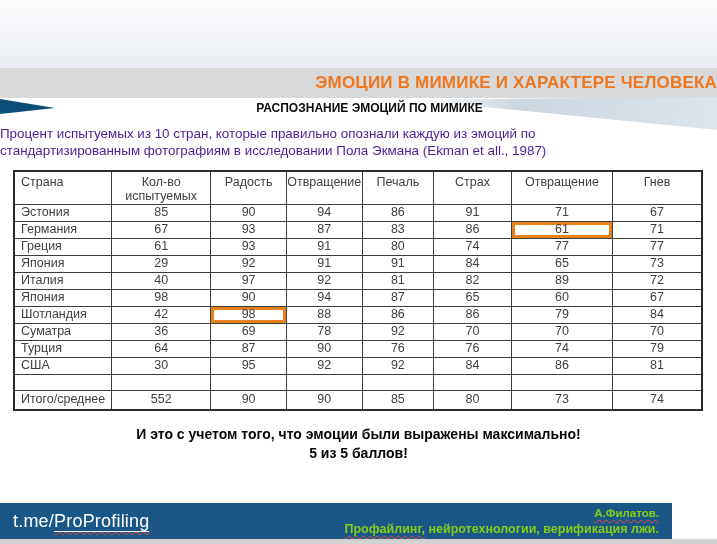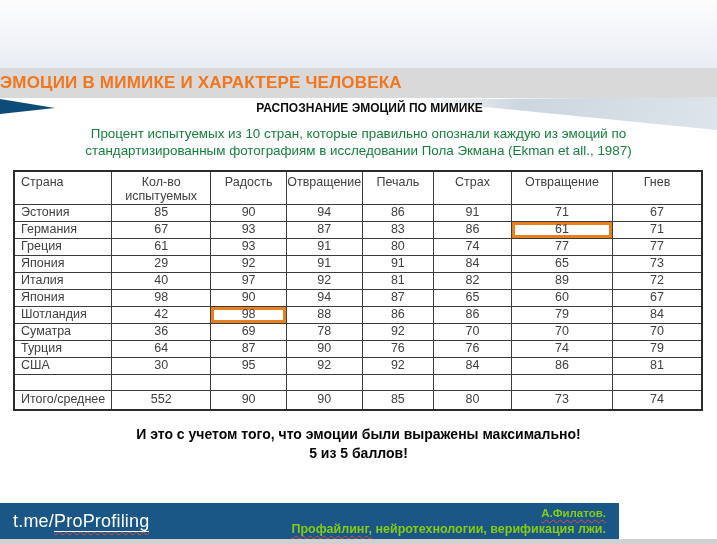--- a/index.html
+++ b/index.html
@@ -10,50 +10,50 @@
     --ink:#1c1c1c;
   }
   *{margin:0;padding:0;box-sizing:border-box;}
   html,body{background:#fff;}
   body{font-family:"Liberation Sans","DejaVu Sans",sans-serif;color:var(--ink);}
   .slide{position:relative;width:717px;height:544px;background:#fff;overflow:hidden;}
 
   .top-gradient{position:absolute;left:0;top:0;width:717px;height:68px;
     background:linear-gradient(180deg,#fdfdfe 0%,#f2f4f8 55%,#e9edf3 100%);}
   .banner{position:absolute;left:0;top:68px;width:717px;height:30px;background:var(--bar-gray);
-    display:flex;align-items:center;justify-content:flex-start;}
+    display:flex;align-items:center;justify-content:flex-end;}
   .banner-title{color:var(--accent);font-size:17px;font-weight:700;letter-spacing:.2px;}
 
   .wedge-left{position:absolute;left:0;top:99px;width:55px;height:15px;background:#0E4C78;
     clip-path:polygon(0 0,100% 60%,0 100%);}
   .swoosh-right{position:absolute;right:0;top:97px;width:305px;height:33px;
     background:linear-gradient(100deg,rgba(205,215,224,0) 0%,#ccd6df 35%,#dde4eb 100%);
     clip-path:polygon(0 8%,100% 0,100% 100%);}
 
   .main-title{position:absolute;left:11px;top:101px;width:717px;text-align:center;
     font-size:12px;font-weight:700;color:#0c0c0c;}
-  .subtitle{position:absolute;left:0;top:126px;width:717px;text-align:center;
-    font-size:13.4px;line-height:16.5px;color:#15803d;}
+  .subtitle{position:absolute;left:0;top:126px;width:717px;text-align:left;
+    font-size:13.4px;line-height:16.5px;color:#4c1d95;}
 
   table.grid{position:absolute;left:13px;top:170px;width:690px;border-collapse:collapse;
     table-layout:fixed;font-size:12.5px;color:#404040;}
   table.grid,table.grid th,table.grid td{border:1px solid #3c3c3c;}
   table.grid{border:2px solid #2b2b2b;}
   table.grid th{height:33px;font-weight:400;text-align:center;vertical-align:top;
     padding-top:3px;line-height:14px;}
   table.grid th.country,table.grid td.country{text-align:left;padding-left:6px;}
   table.grid td{height:17px;text-align:center;padding:0 3px;line-height:15px;}
   table.grid tr.spacer td{height:16px;}
   table.grid tr.total td{height:20px;}
   table.grid td.hl{box-shadow:inset 0 0 0 3px var(--hl);}
 
   .note{position:absolute;left:0;top:425px;width:717px;text-align:center;
     font-size:14px;font-weight:700;line-height:19px;color:#050505;}
 
-  .footer{position:absolute;left:0;top:503px;width:619px;height:36px;background:var(--blue);
+  .footer{position:absolute;left:0;top:503px;width:672px;height:36px;background:var(--blue);
     display:flex;align-items:center;justify-content:space-between;padding:0 13px;}
   .footer-left{color:#fff;font-size:18px;letter-spacing:.2px;}
   .footer-left .link{border-bottom:1px solid rgba(255,255,255,.95);
     text-decoration:underline wavy #E14B3B 1px;text-underline-offset:4px;
     text-decoration-skip-ink:none;cursor:pointer;}
   .footer-right{color:#84cc16;text-align:right;line-height:14px;}
   .footer-right .line1{font-size:11.5px;font-weight:700;
     text-decoration:underline wavy #E14B3B 1px;text-underline-offset:2px;text-decoration-skip-ink:none;}
   .footer-right .line2{font-size:12.5px;font-weight:700;margin-top:2px;}
   .footer-right .flag{text-decoration:underline wavy #E14B3B 1px;text-underline-offset:2px;

